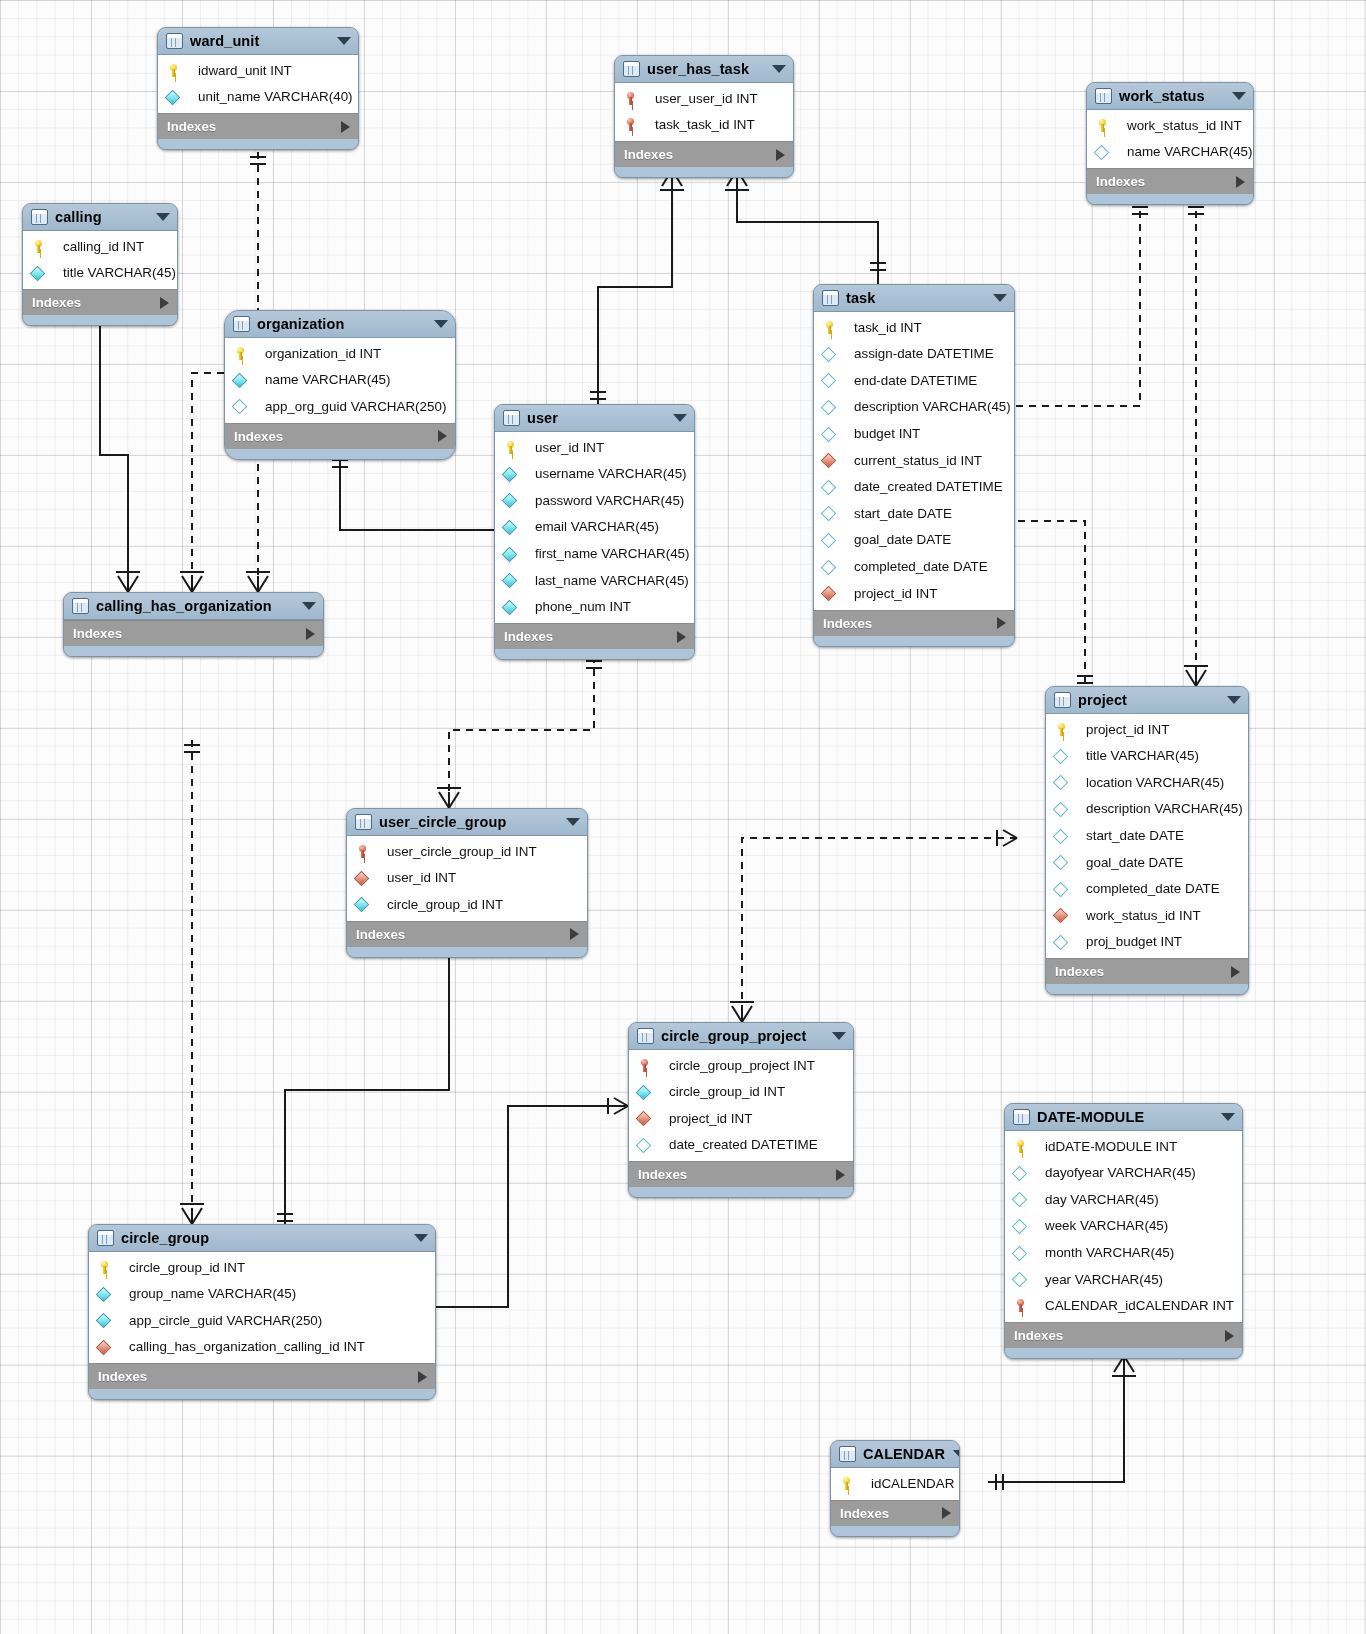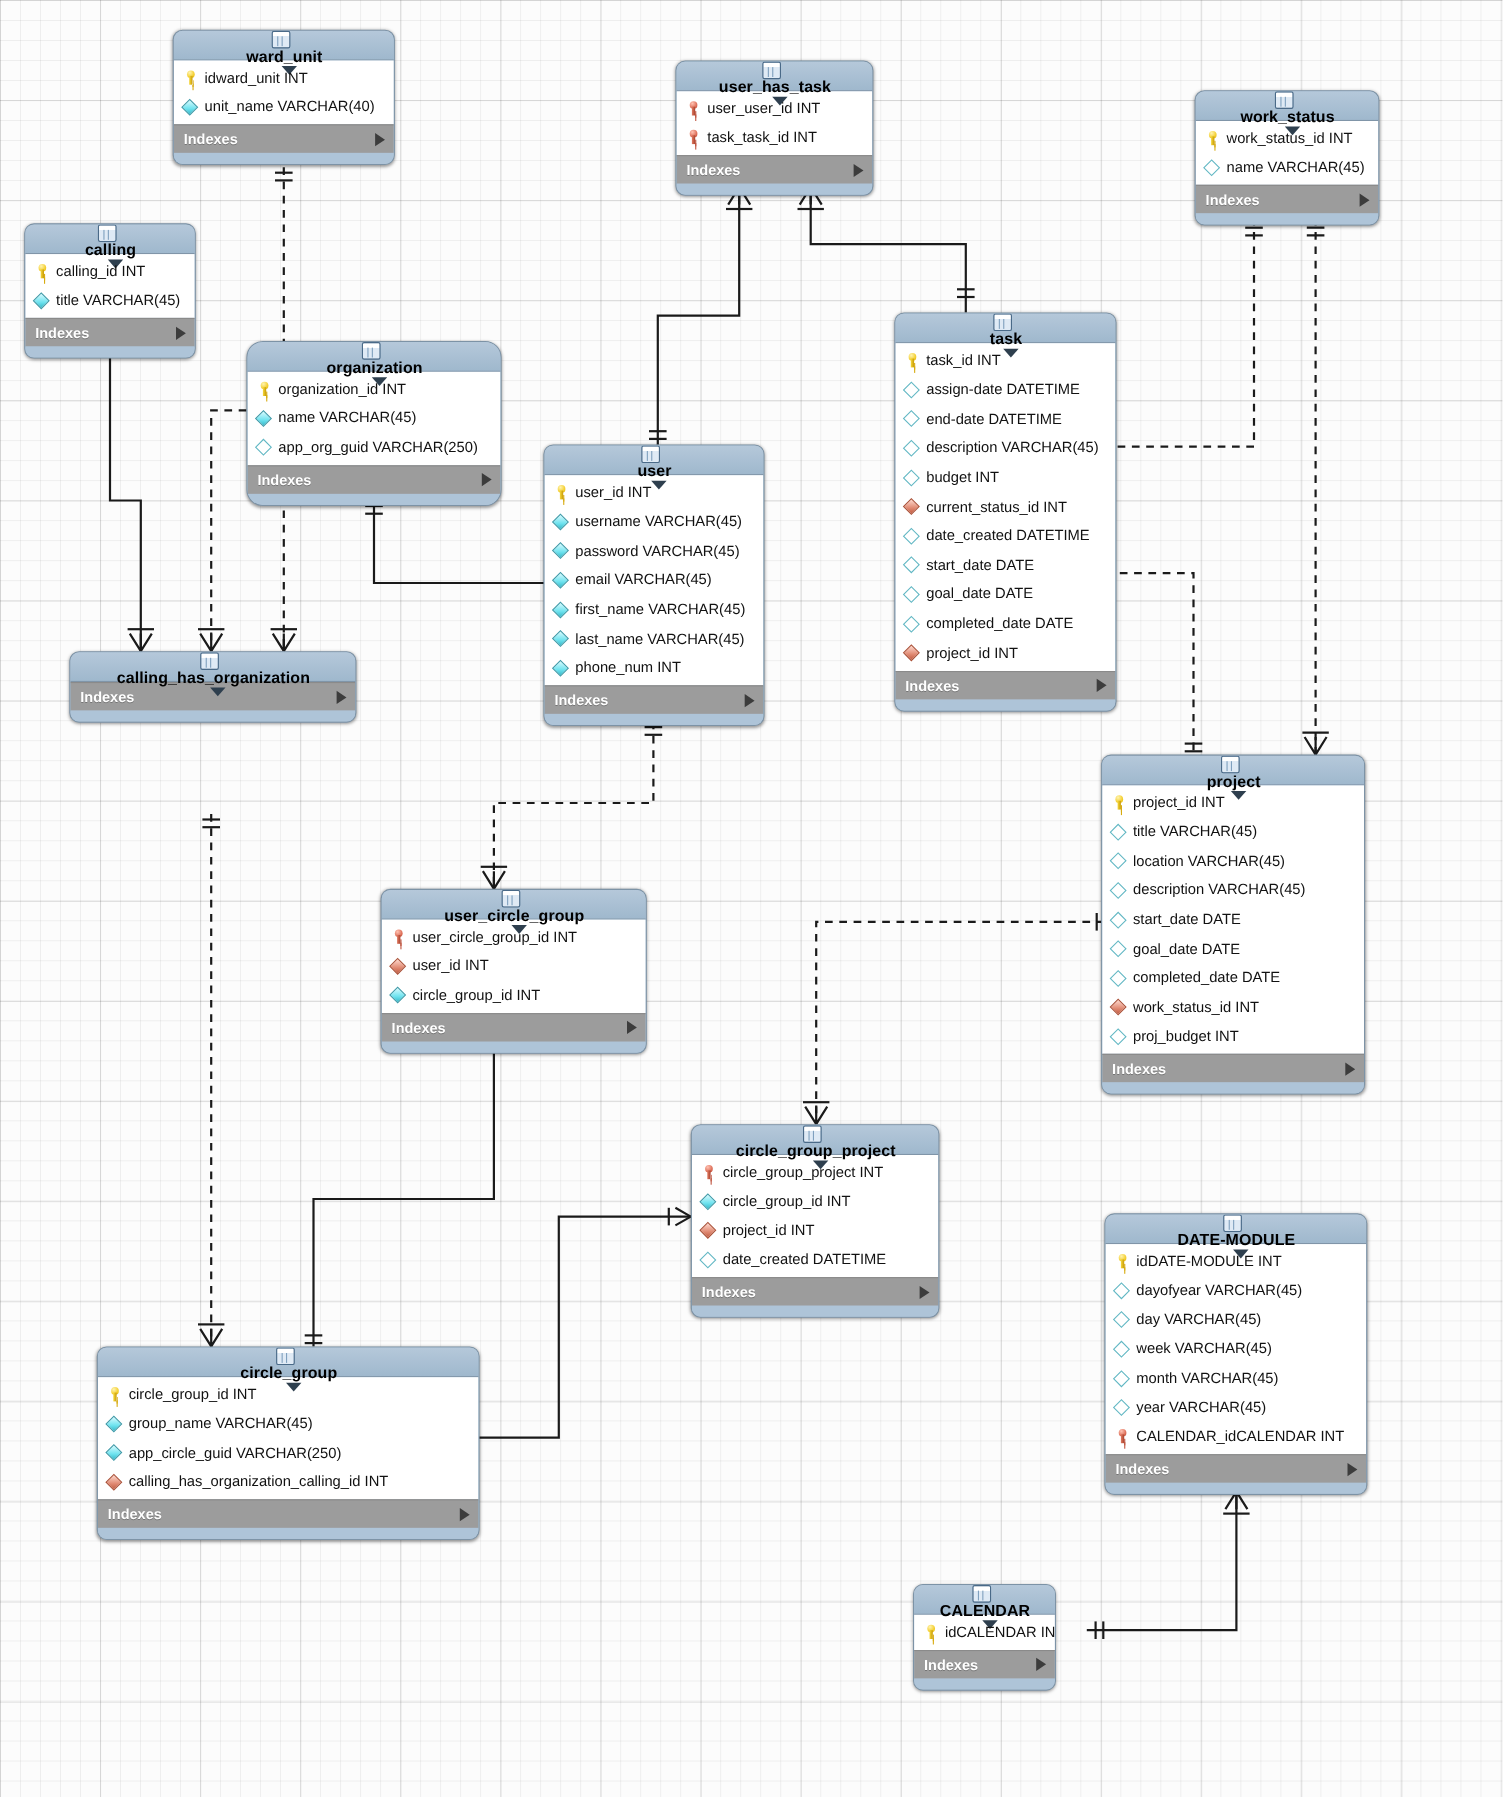--- a/index.html
+++ b/index.html
@@ -31,21 +31,20 @@
     overflow:hidden;
     box-sizing:border-box;
   }
   .tbl-hd{
     height:27px;
     background:linear-gradient(to bottom,#b5c8da 0%,#9fb8cd 100%);
     display:flex;align-items:center;
     padding:0 7px 0 8px;
     border-bottom:1px solid #8095a8;
     box-sizing:border-box;
-    flex-direction:column;
   }
   .tbl-ico{
     width:15px;height:14px;flex:0 0 auto;margin-right:7px;
     border:1px solid #4a6a88;border-radius:2px;
     background:
       linear-gradient(to bottom,#ffffff 0 4px,#dfeaf5 4px 100%);
     position:relative;
   }
   .tbl-ico:before,.tbl-ico:after{
     content:"";position:absolute;top:4px;bottom:1px;width:1px;background:#7fa0be;
@@ -57,21 +56,21 @@
     white-space:nowrap;letter-spacing:.1px;
   }
   .caret{
     width:0;height:0;flex:0 0 auto;margin-left:8px;
     border-left:7px solid transparent;border-right:7px solid transparent;
     border-top:8px solid #2e3f4e;
   }
   .cols{background:#ffffff;padding:2px 0 3px 0;}
   .col{
     display:flex;align-items:center;height:26.6px;
-    padding:0 6px 0 9px;font-size:13.4px;color:#111;white-space:nowrap;
+    padding:0 6px 0 9px;font-size:13.4px;color:#111;white-space:nowrap;gap:12px;
   }
   .cname{line-height:1;}
   
   .gl{width:13px;height:13px;flex:0 0 auto;margin-right:6px;position:relative;}
   .gl.pk{ 
     background:transparent;
   }
   .gl.pk:before{
     content:"";position:absolute;left:3px;top:0;width:7px;height:7px;border-radius:50%;
     background:radial-gradient(circle at 35% 30%,#fff4b0,#f2c91e 70%,#c79a06);
@@ -448,21 +447,21 @@
           <span class="tbl-ico"></span>
           <span class="tbl-name">calling_has_organization</span>
           <span class="caret"></span>
         </div>
         <div class="idx">
           <span class="idx-label">Indexes</span>
           <span class="idx-arrow"></span>
         </div>
         <div class="foot"></div>
       </div>
-      <div class="tbl" style="left: 1001px; top: 686px; width: 240px;">
+      <div class="tbl" style="left: 1045px; top: 686px; width: 204px;">
         <div class="tbl-hd">
           <span class="tbl-ico"></span>
           <span class="tbl-name">project</span>
           <span class="caret"></span>
         </div>
         <div class="cols">
           <div class="col">
             <span class="gl pk"></span>
             <span class="cname">project_id INT</span>
           </div>

